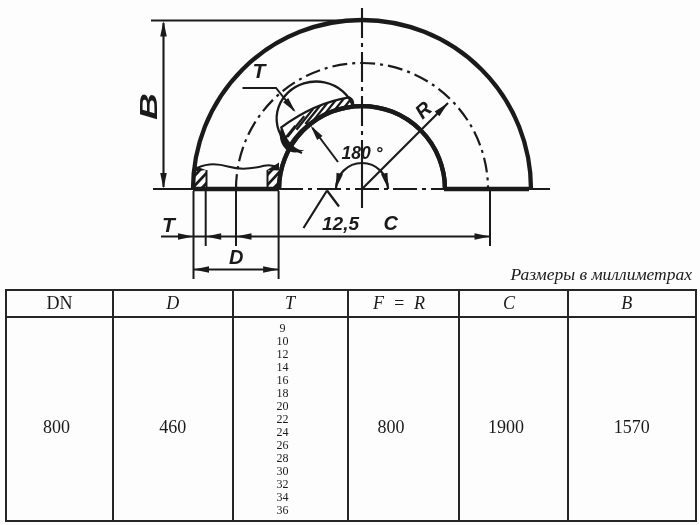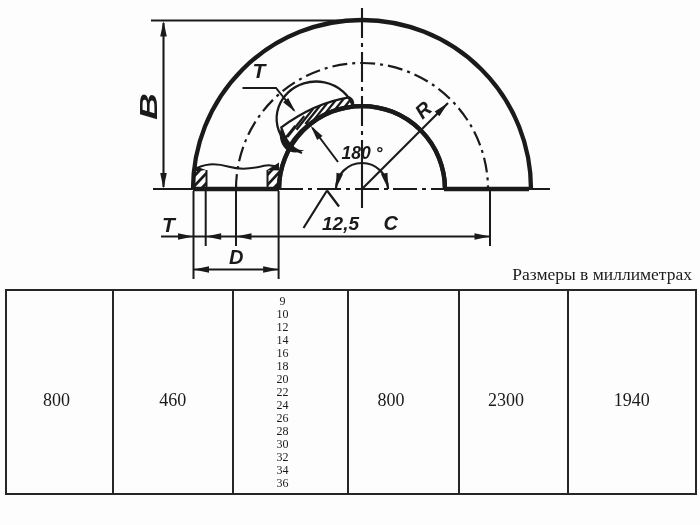--- a/index.html
+++ b/index.html
@@ -1,19 +1,19 @@
 <!DOCTYPE html>
 <html><head>
 <meta charset="utf-8">
 <style>
   html,body{margin:0;padding:0;}
   body{width:700px;height:525px;background:#fdfdfd;position:relative;
        font-family:"Liberation Serif", serif;}
   #draw{position:absolute;left:0;top:0;}
-  .cap{position:absolute;top:264px;right:8px;font-size:17.5px;color:#1a1a1a;}
+  .cap{position:absolute;top:264px;right:8px;font-size:17.5px;color:#1a1a1a;font-style:italic;}
   table{position:absolute;left:5px;top:289px;border-collapse:collapse;
         table-layout:fixed;color:#1a1a1a;border:2.6px solid #262626;}
   td,th{border:2px solid #262626;padding:0;text-align:center;font-weight:normal;}
   th{height:25px;font-size:18px;}
   td{vertical-align:middle;}
   .it{font-style:italic;}
   .val{position:relative;top:8px;font-size:18px;}
   .tlist{font-size:12px;line-height:13px;position:relative;top:0px;left:-7.5px;}
 </style>
 </head>
@@ -126,34 +126,42 @@
 <table>
   <colgroup>
     <col style="width:107px">
       <col style="width:119.5px">
       <col style="width:115px">
     <col style="width:111px">
       <col style="width:109px">
       <col style="width:128.5px">
   </colgroup>
   <tbody>
+      <tr>
+    <th>DN</th>
+        <th class="it">D</th>
+        <th class="it">T</th>
+    <th class="it"><span style="position:relative;left:-4px">F&nbsp;&nbsp;=&nbsp;&nbsp;R</span></th>
+        <th class="it"><span style="position:relative;left:-4px">C</span></th>
+        <th class="it"><span style="position:relative;left:-5px">B</span></th>
+  </tr>
   <tr style="height:204px">
     <td>
           <div class="val" style="left:-3px">800</div>
         </td>
     <td>
           <div class="val">460</div>
         </td>
     <td>
           <div class="tlist">9<br>10<br>12<br>14<br>16<br>18<br>20<br>22<br>24<br>26<br>28<br>30<br>32<br>34<br>36</div>
         </td>
     <td>
           <div class="val" style="left:-12px">800</div>
         </td>
     <td>
-          <div class="val" style="left:-7px">2300</div>
+          <div class="val" style="left:-7px">1900</div>
         </td>
     <td>
-          <div class="val">1940</div>
+          <div class="val">1570</div>
         </td>
   </tr>
 </tbody>
   </table>
 
 </body></html>

